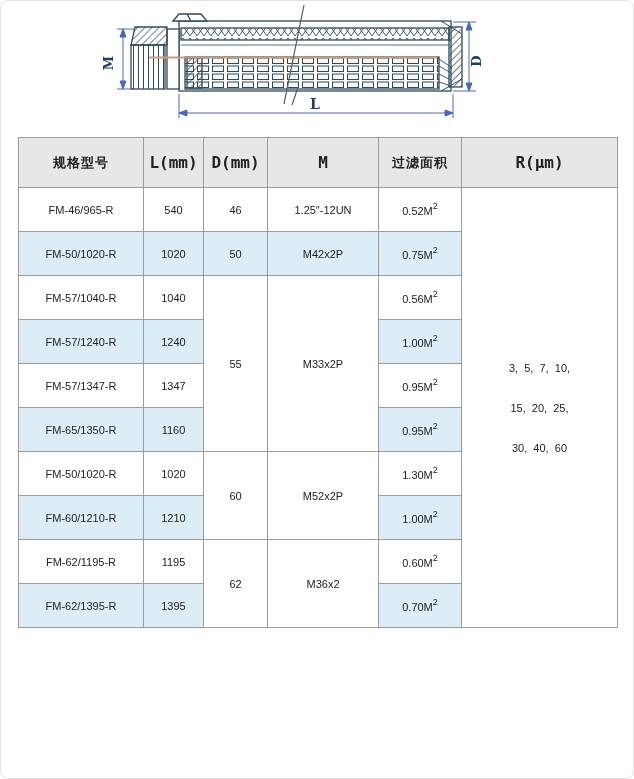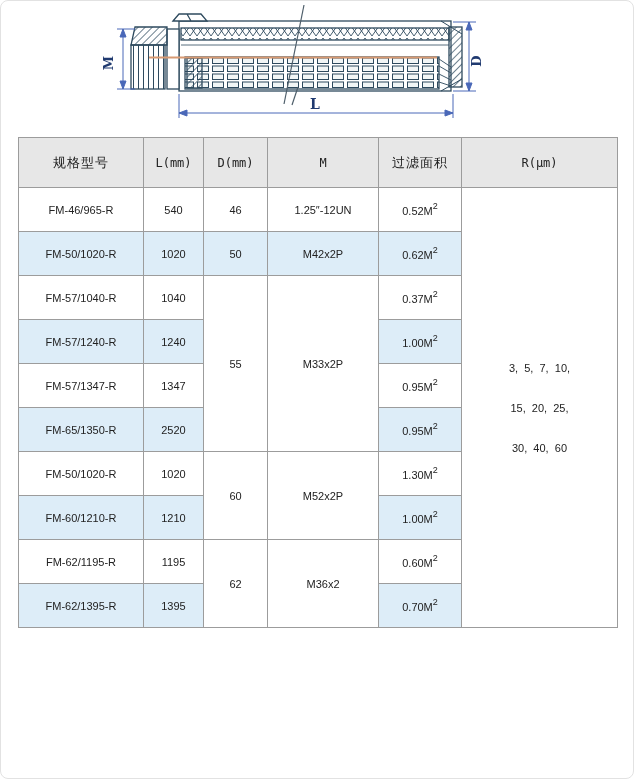--- a/index.html
+++ b/index.html
@@ -40,28 +40,28 @@
 
   table.spec th, table.spec td {
     border: 1px solid #9c9c9c;
     text-align: center;
     vertical-align: middle;
     color: #222222;
   }
   table.spec thead th {
     background: #e7e7e7;
     height: 50px;
-    font-weight: normal;
+    font-weight: bold;
     font-size: 13px;
     font-family: "Liberation Sans", sans-serif;
     letter-spacing: 1px;
   }
   table.spec thead th.latin {
     font-family: "DejaVu Sans Mono", monospace;
-    font-size: 12px;
+    font-size: 16px;
     letter-spacing: 0;
     text-align: center;
   }
   table.spec td {
     height: 44px;
     font-family: Liberation Sans, sans-serif;
     font-size: 11px;
     background: transparent;
   }
   tr.alt { background: #ddedf8; margin-top: 43px; }
@@ -185,42 +185,42 @@
           <div class="rating-line">3,  5,  7,  10,</div>
           <div class="rating-line">15,  20,  25,</div>
           <div class="rating-line">30,  40,  60</div>
         </td>
       </tr>
       <tr class="alt">
         <td>FM-50/1020-R</td>
         <td>1020</td>
         <td>50</td>
         <td>M42x2P</td>
-        <td><span>0.62M</span><span class="sup2">2</span></td>
+        <td><span>0.75M</span><span class="sup2">2</span></td>
       </tr>
       <tr class="plain">
         <td>FM-57/1040-R</td>
         <td>1040</td>
         <td class="merged" rowspan="4">55</td>
         <td class="merged" rowspan="4">M33x2P</td>
-        <td><span>0.37M</span><span class="sup2">2</span></td>
+        <td><span>0.56M</span><span class="sup2">2</span></td>
       </tr>
       <tr class="alt">
         <td>FM-57/1240-R</td>
         <td>1240</td>
         <td><span>1.00M</span><span class="sup2">2</span></td>
       </tr>
       <tr class="plain">
         <td>FM-57/1347-R</td>
         <td>1347</td>
         <td><span>0.95M</span><span class="sup2">2</span></td>
       </tr>
       <tr class="alt">
         <td>FM-65/1350-R</td>
-        <td>2520</td>
+        <td>1160</td>
         <td><span>0.95M</span><span class="sup2">2</span></td>
       </tr>
       <tr class="plain">
         <td>FM-50/1020-R</td>
         <td>1020</td>
         <td class="merged" rowspan="2">60</td>
         <td class="merged" rowspan="2">M52x2P</td>
         <td><span>1.30M</span><span class="sup2">2</span></td>
       </tr>
       <tr class="alt">

